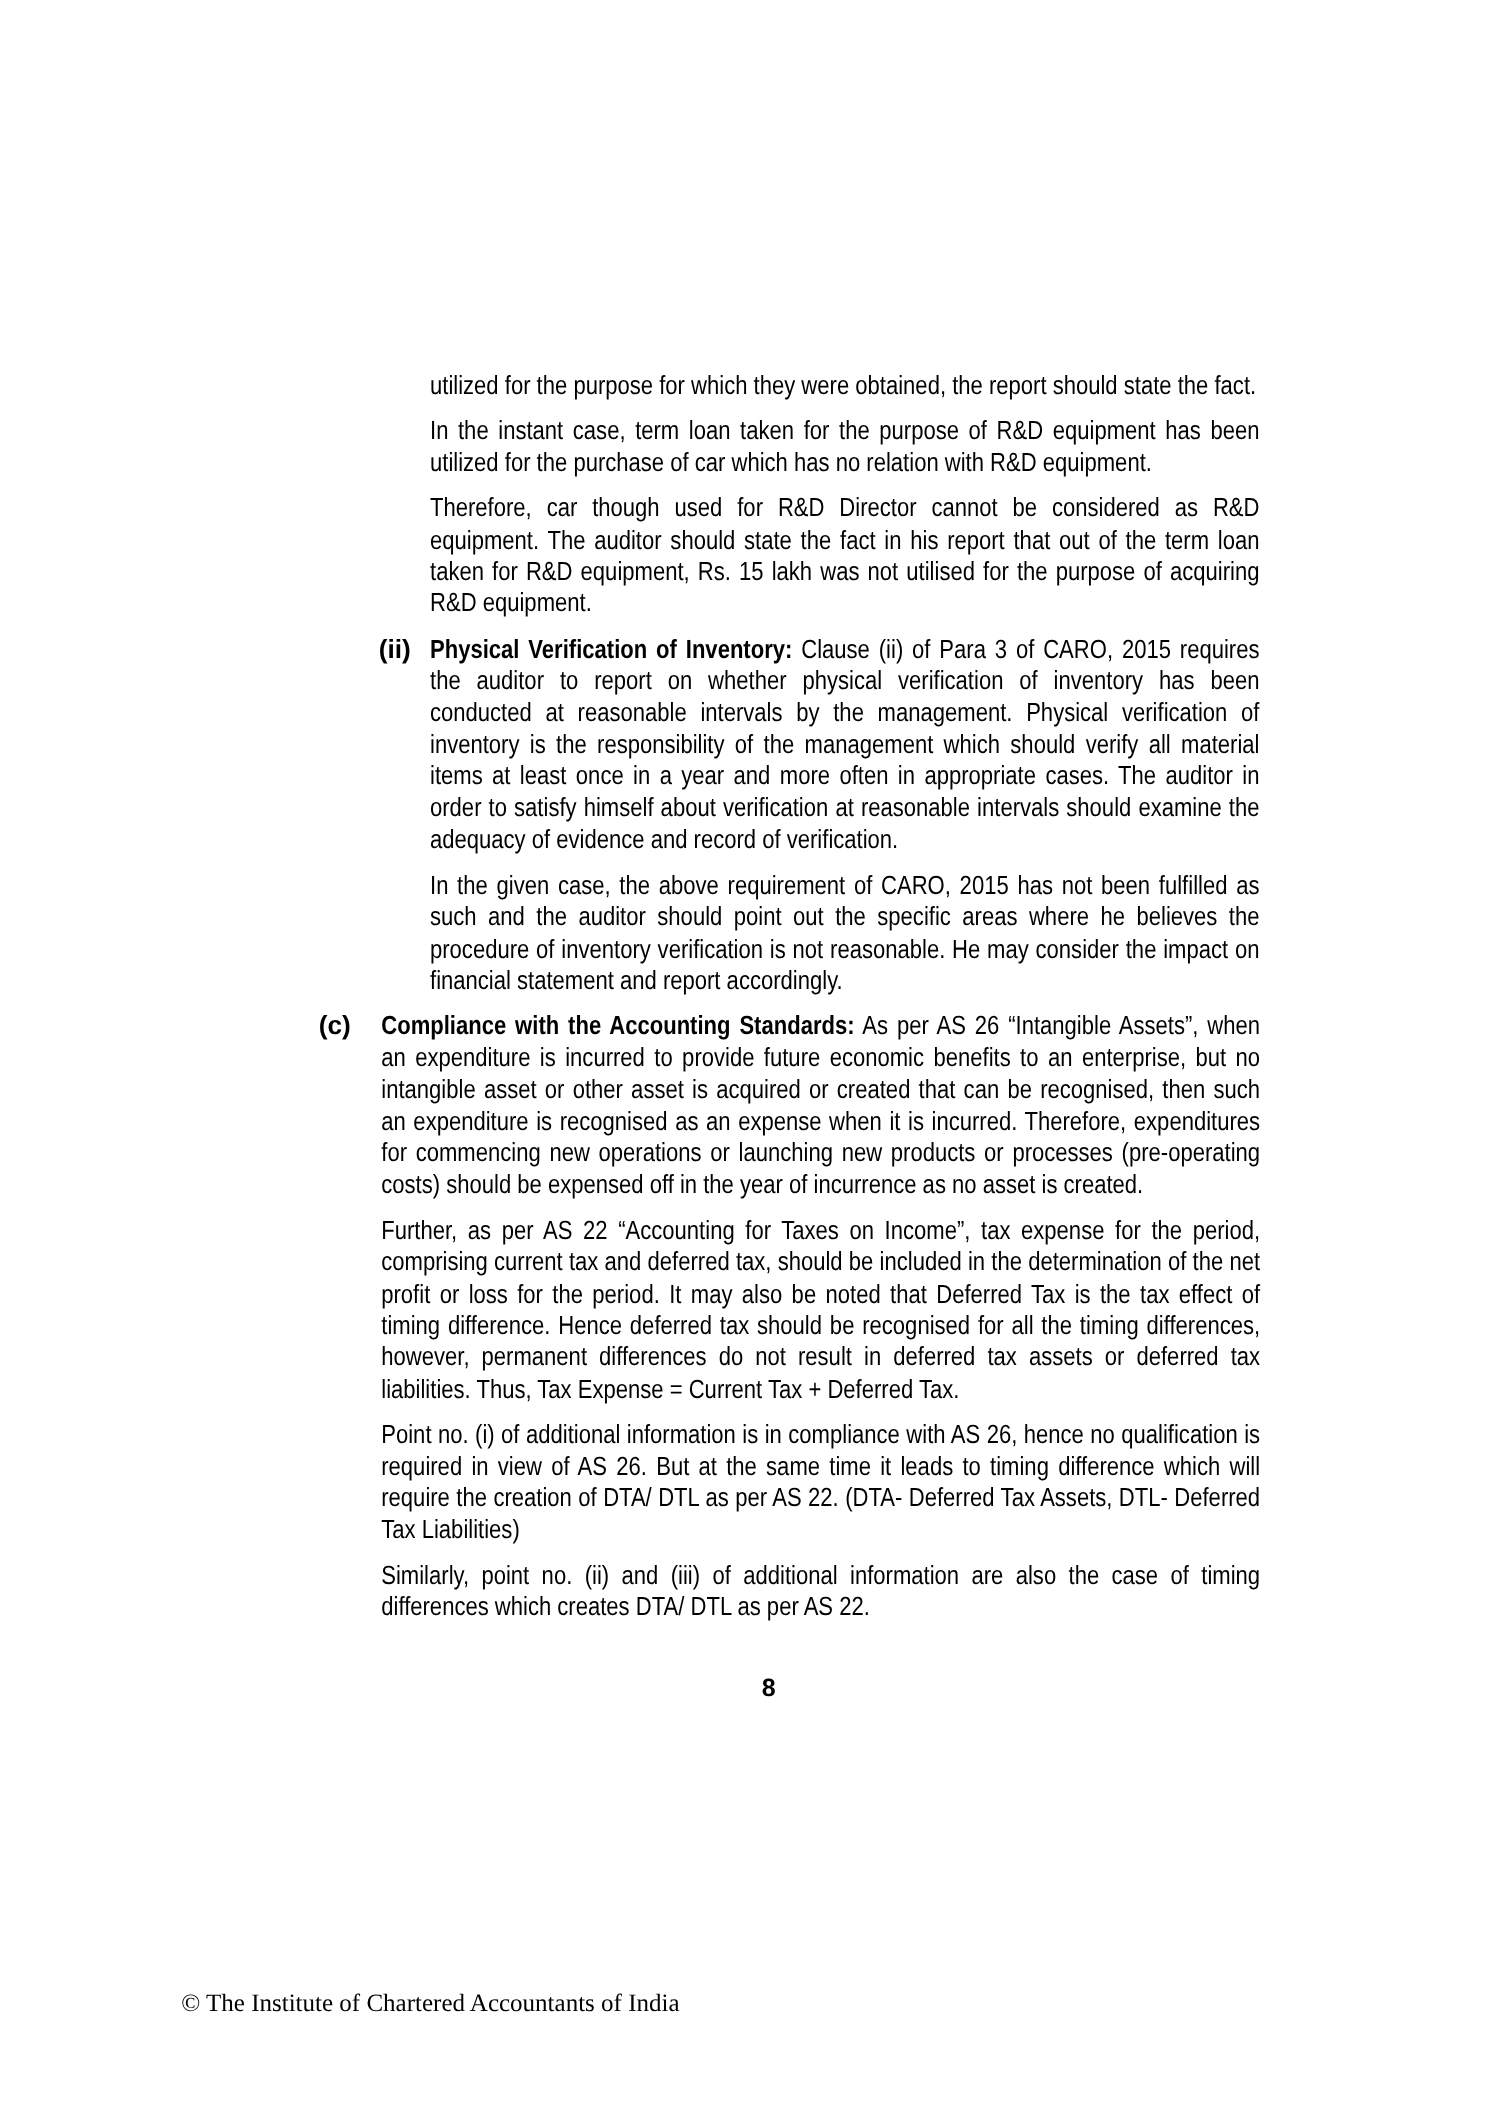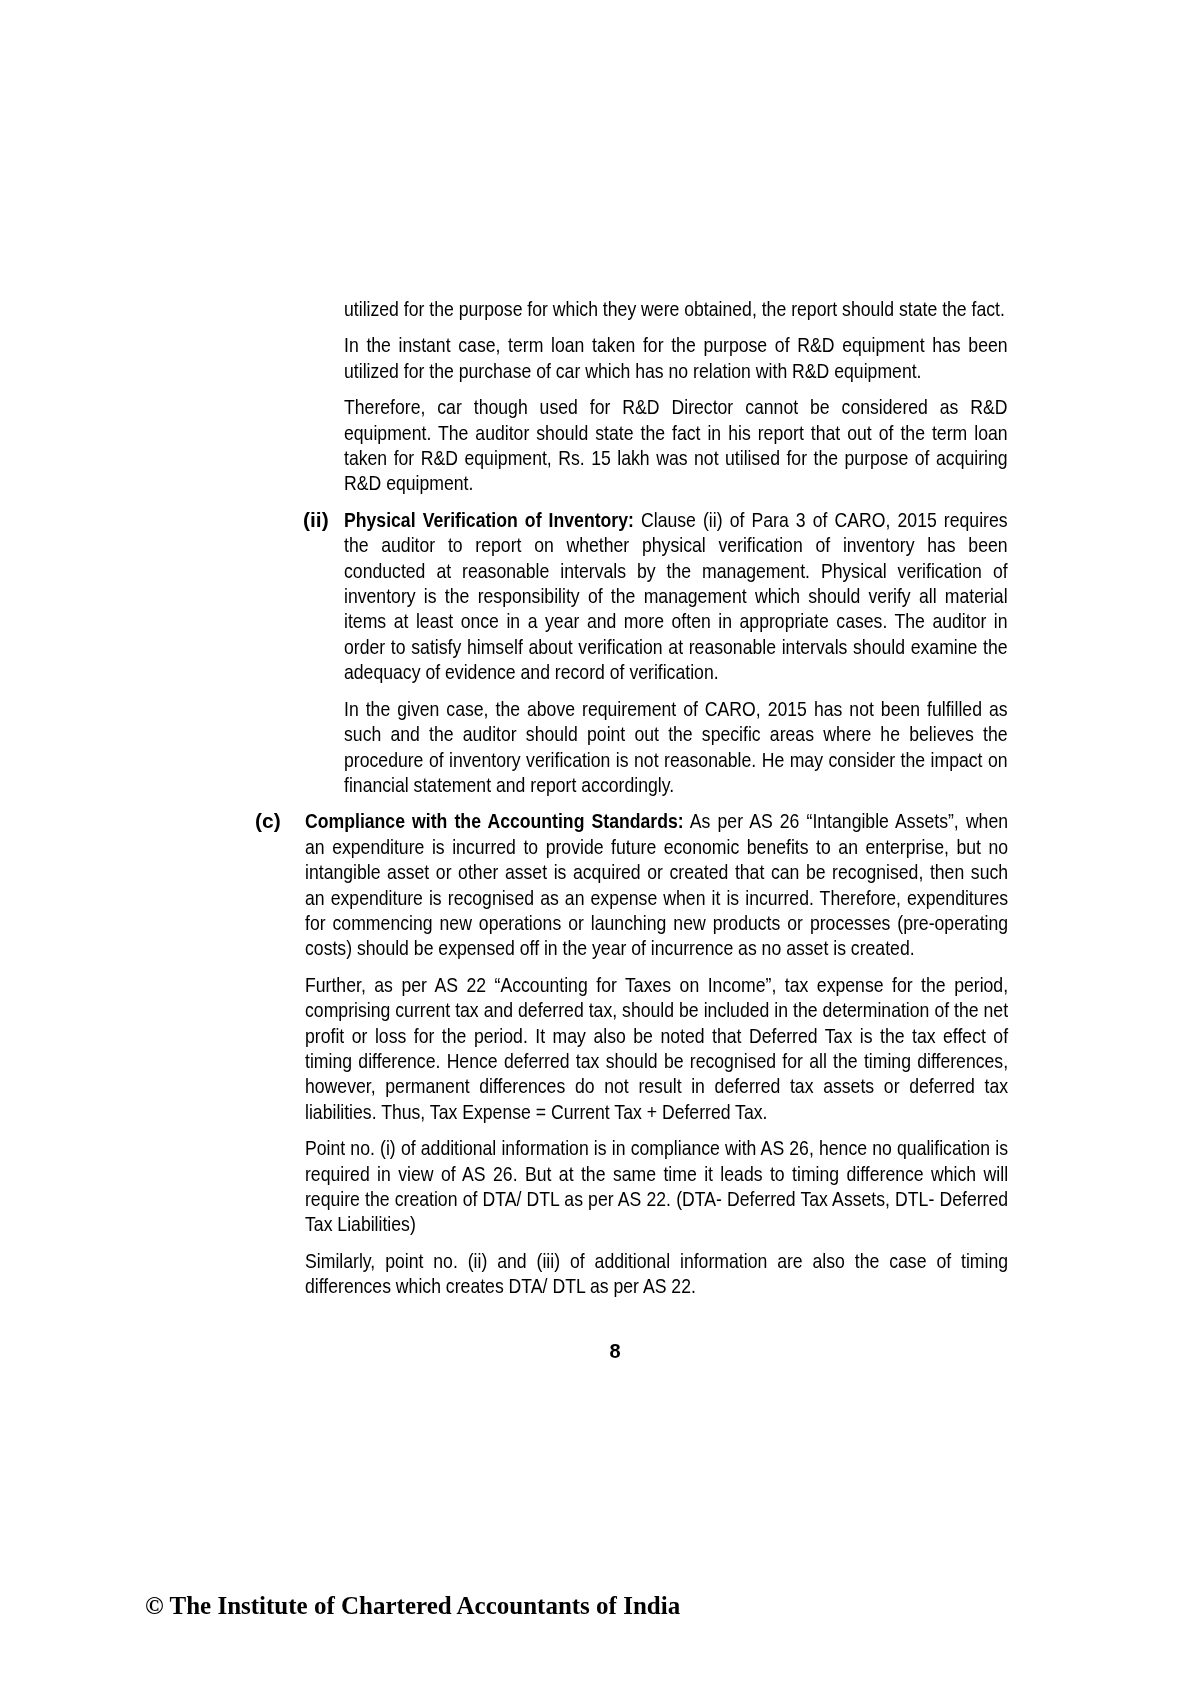--- a/index.html
+++ b/index.html
@@ -71,22 +71,22 @@
     text-align: center;
     font-weight: bold;
     font-size: 20px;
     line-height: 25px;
   }
   .footer {
     position: absolute;
     left: 145px;
     top: 1592px;
     font-family: "Liberation Serif", serif;
-    font-weight: bold;
-    font-size: 25px;
+    font-weight: normal;
+    font-size: 20px;
     white-space: nowrap;
   }
 </style>
 </head>
 <body>
 
 <div class="page">
   <main class="content">
 
     <section class="body-text level-i squeeze">

